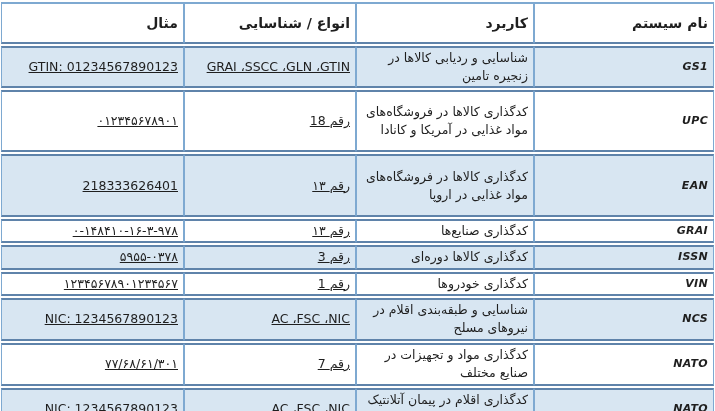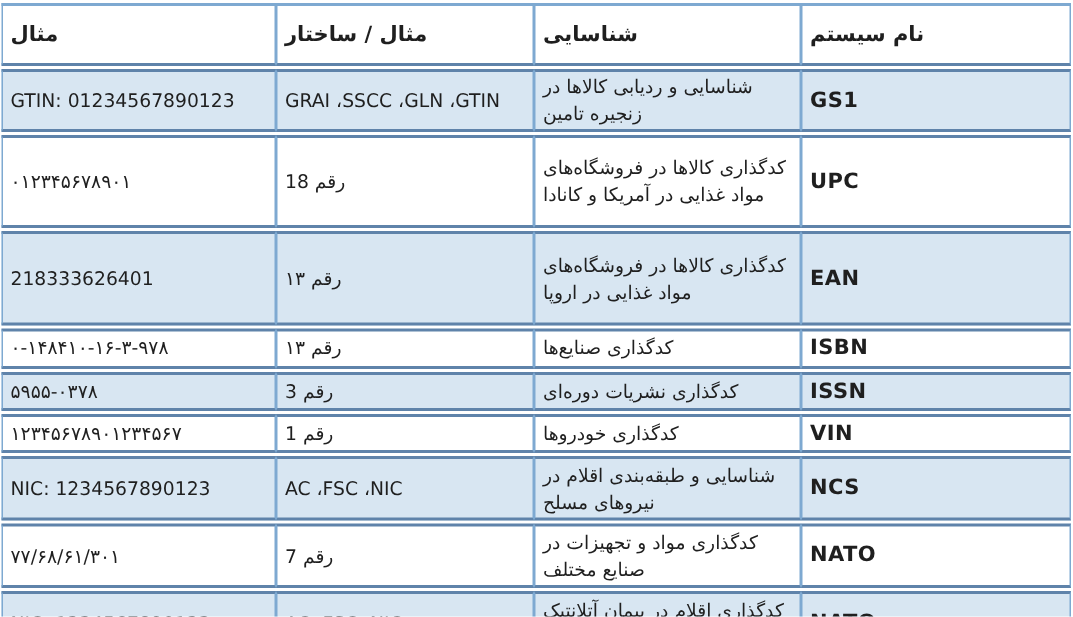--- a/index.html
+++ b/index.html
@@ -20,40 +20,40 @@
   .page{width:713px;height:409px;padding:0;}
   table{
     direction:rtl;
     width:713px;
     table-layout:fixed;
     border-collapse:separate;
     border-spacing:0 2px;
     margin:0 1px;
   }
   th,td{
-    text-align:left;
+    text-align:right;
     vertical-align:middle;
     border-left:1px solid var(--bl);
     border-right:1px solid var(--bl);
     border-top:2px solid var(--bd);
     border-bottom:2px solid var(--bd);
     padding:1px 5px;
     overflow:hidden;
   }
   thead th{
     background:#fff;
     font-weight:bold;
     font-size:14px;
     height:36px;
     border-top:2px solid var(--bl);
   }
   td{font-size:12.5px;line-height:1.45;background:#fff;}
   tr.shade td{background:var(--shade);}
-  td.sys{font-weight:bold;font-size:14px;letter-spacing:.3px;}
-  .ltr{direction:ltr;unicode-bidi:isolate;display:inline-block;white-space:nowrap;}
+  td.sys{font-weight:bold;font-size:11px;letter-spacing:.3px;font-style:italic;}
+  .ltr{direction:ltr;unicode-bidi:isolate;display:inline-block;white-space:nowrap;text-decoration:underline;}
   
   tbody tr:nth-child(1) td{height:34px;}
   tbody tr:nth-child(2) td{height:56px;}
   tbody tr:nth-child(3) td{height:57px;}
   tbody tr:nth-child(4) td{height:15px;}
   tbody tr:nth-child(5) td{height:15px;}
   tbody tr:nth-child(6) td{height:15px;}
   tbody tr:nth-child(7) td{height:37px;}
   tbody tr:nth-child(8) td{height:37px;}
   tbody tr:nth-child(9) td{height:37px;}
@@ -66,22 +66,22 @@
   <table>
     <colgroup>
       <col style="width:180px">
       <col style="width:178px">
       <col style="width:172px">
       <col style="width:183px">
     </colgroup>
     <thead>
       <tr>
           <th>نام سیستم</th>
-          <th>شناسایی</th>
-          <th>مثال / ساختار</th>
+          <th>کاربرد</th>
+          <th>انواع / شناسایی</th>
           <th>مثال</th>
         </tr>
     </thead>
     <tbody>
         <tr class="shade">
           <td class="sys"><span class="cell-text">GS1</span></td>
           <td><span class="cell-text">شناسایی و ردیابی کالاها در زنجیره تامین</span></td>
           <td><span class="cell-text ltr">GRAI ،SSCC ،GLN ،GTIN</span></td>
           <td><span class="cell-text ltr">GTIN: 01234567890123</span></td>
         </tr>
@@ -91,28 +91,28 @@
           <td><span class="cell-text ltr">18 رقم</span></td>
           <td><span class="cell-text ltr">۰۱۲۳۴۵۶۷۸۹۰۱</span></td>
         </tr>
         <tr class="shade">
           <td class="sys"><span class="cell-text">EAN</span></td>
           <td><span class="cell-text">کدگذاری کالاها در فروشگاه‌های مواد غذایی در اروپا</span></td>
           <td><span class="cell-text ltr">۱۳ رقم</span></td>
           <td><span class="cell-text ltr">218333626401</span></td>
         </tr>
         <tr>
-          <td class="sys"><span class="cell-text">ISBN</span></td>
+          <td class="sys"><span class="cell-text">GRAI</span></td>
           <td><span class="cell-text">کدگذاری صنایع‌ها</span></td>
           <td><span class="cell-text ltr">۱۳ رقم</span></td>
           <td><span class="cell-text ltr">۰-۱۴۸۴۱۰-۱۶-۳-۹۷۸</span></td>
         </tr>
         <tr class="shade">
           <td class="sys"><span class="cell-text">ISSN</span></td>
-          <td><span class="cell-text">کدگذاری نشریات دوره‌ای</span></td>
+          <td><span class="cell-text">کدگذاری کالاها دوره‌ای</span></td>
           <td><span class="cell-text ltr">3 رقم</span></td>
           <td><span class="cell-text ltr">۵۹۵۵-۰۳۷۸</span></td>
         </tr>
         <tr>
           <td class="sys"><span class="cell-text">VIN</span></td>
           <td><span class="cell-text">کدگذاری خودروها</span></td>
           <td><span class="cell-text ltr">1 رقم</span></td>
           <td><span class="cell-text ltr">۱۲۳۴۵۶۷۸۹۰۱۲۳۴۵۶۷</span></td>
         </tr>
         <tr class="shade">

